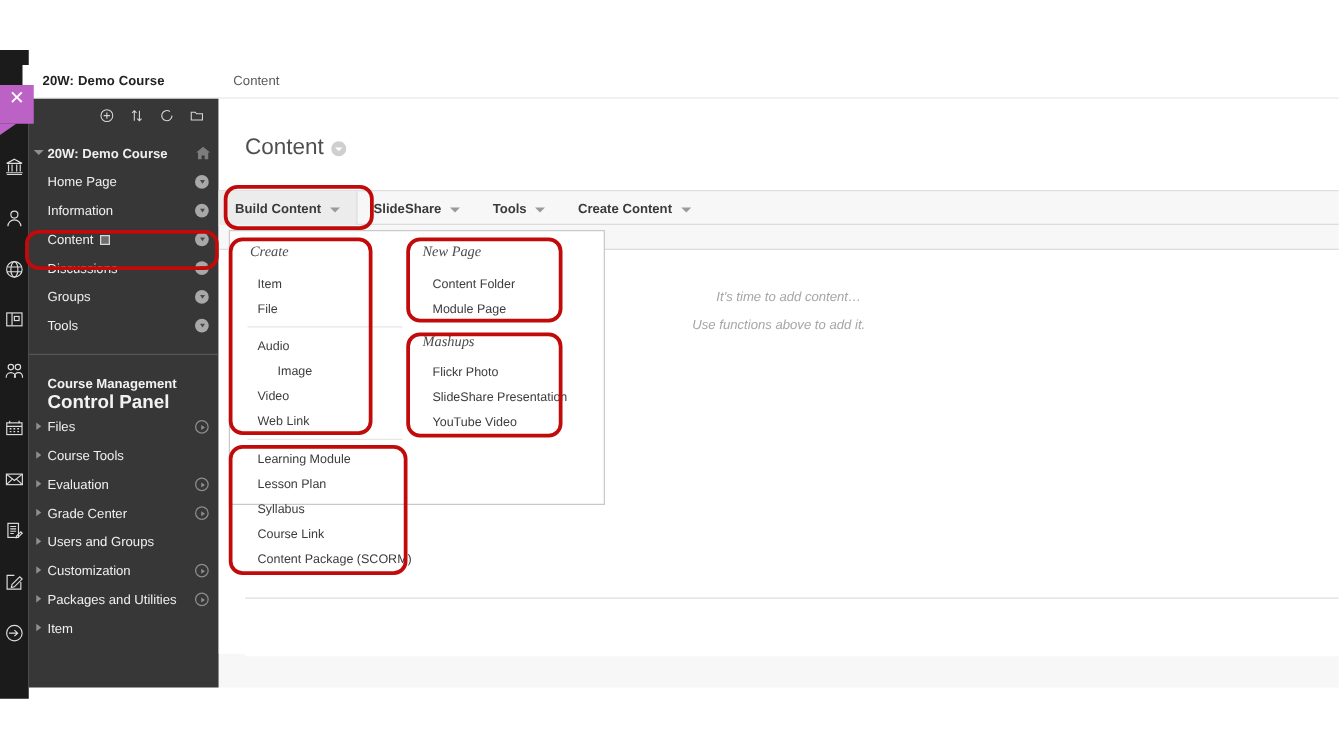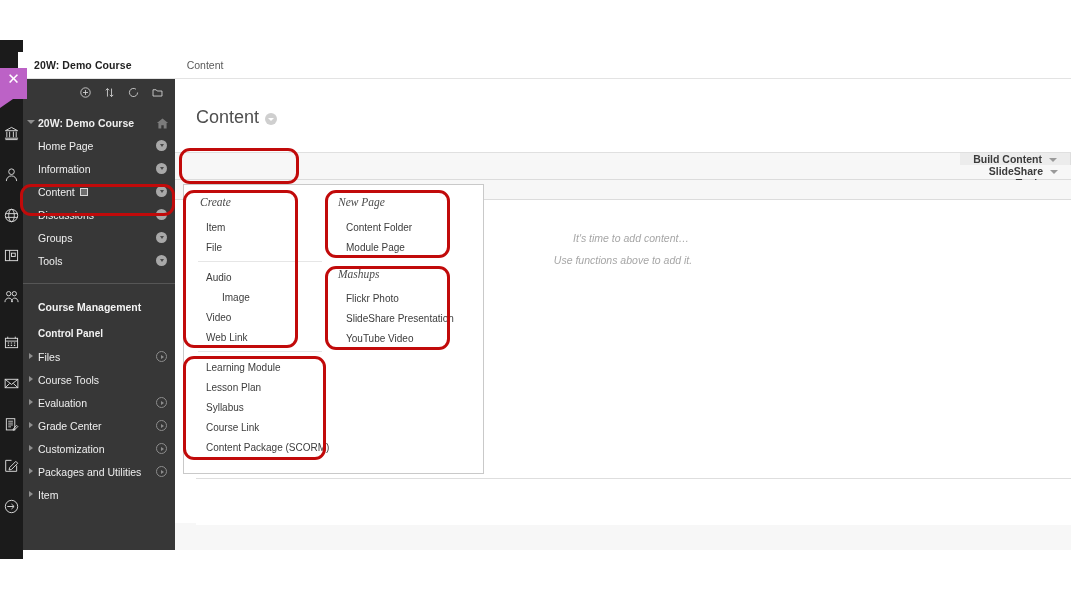--- a/index.html
+++ b/index.html
@@ -108,22 +108,22 @@
     border:1.3px solid #d8d8d8; background:#6d6d6d; vertical-align:middle;
   }
   .menu-divider {
     margin:11px 0 0 0; height:1px; background:#565656;
   }
   .cm-heading {
     font-size:10.5px; font-weight:bold; color:#f2f2f2;
     padding-left:15px; margin-top:17px;
   }
   .cp-heading {
-    position:relative; font-size:10px; font-weight:bold; color:#f2f2f2;
-    padding-left:15px; margin-top:15px; height:17px;
+    position:relative; font-size:15px; font-weight:bold; color:#f2f2f2;
+    padding-left:15px; height:17px;
   }
   .cp-heading .caret-d{ top:4px; }
 
   
   .content-pane {
     position:absolute; left:175px; top:79px; width:896px; height:471px;
     background:#f7f7f7;
   }
   .content-inner {
     position:absolute; left:0; top:0; width:896px; height:444px;
@@ -141,21 +141,21 @@
   .title-chev:after{
     content:"";width:0;height:0;
     border-left:3px solid transparent;border-right:3px solid transparent;
     border-top:3.4px solid #ffffff;
   }
 
   
   .action-bar {
     position:absolute; left:0px; top:73px; width:896px; height:28px;
     background:#f7f7f7; border-top:1px solid #e0e0e0; border-bottom:1px solid #dcdcdc;
-    display:flex; align-items:flex-end;flex-direction:column;
+    display:flex; align-items:flex-start;
   }
   .action-btn {
     position:relative; height:28px; display:flex; align-items:center; gap:7px;
     padding:0 13px; font-size:10.5px; font-weight:bold; color:#3b3b3b;
     white-space:nowrap;
   }
   .action-btn.active { background:#ececec; border-right:1px solid #dedede; }
   .dd-chev {
     width:0;height:0;border-left:4px solid transparent;border-right:4px solid transparent;
     border-top:4px solid #9a9a9a; margin-top:2px;
@@ -174,21 +174,21 @@
   .empty-msg .l1 { padding-left:16px; }
 
   .bottom-box {
     position:absolute; left:21px; top:399px; width:880px; height:47px;
     background:#ffffff; border-top:1px solid #dedede;
   }
 
   
   .dropdown {
     position:absolute; left:183px; top:184px;
-    width:301px; height:290px;
+    width:301px; height:220px;
     background:#ffffff; border:1px solid #c9c9c9;
     z-index:30;
   }
   .dd-col { position:absolute; top:0; }
   .dd-left { left:0; width:150px; }
   .dd-right { left:150px; width:150px; }
   .dd-group-title {
     font-family:"Liberation Serif", serif; font-style:italic;
     font-size:11.5px; color:#4b4b4b;
   }
@@ -385,20 +385,24 @@
         <span class="lbl">Evaluation</span>
         <span class="arrow-circle"></span>
       </div>
       <div class="menu-row">
         <span class="caret-r"></span>
         <span class="lbl">Grade Center</span>
         <span class="arrow-circle"></span>
       </div>
       <div class="menu-row">
         <span class="caret-r"></span>
+        <span class="lbl">Users and Groups</span>
+      </div>
+      <div class="menu-row">
+        <span class="caret-r"></span>
         <span class="lbl">Customization</span>
         <span class="arrow-circle"></span>
       </div>
       <div class="menu-row">
         <span class="caret-r"></span>
         <span class="lbl">Packages and Utilities</span>
         <span class="arrow-circle"></span>
       </div>
       <div class="menu-row">
         <span class="caret-r"></span>

